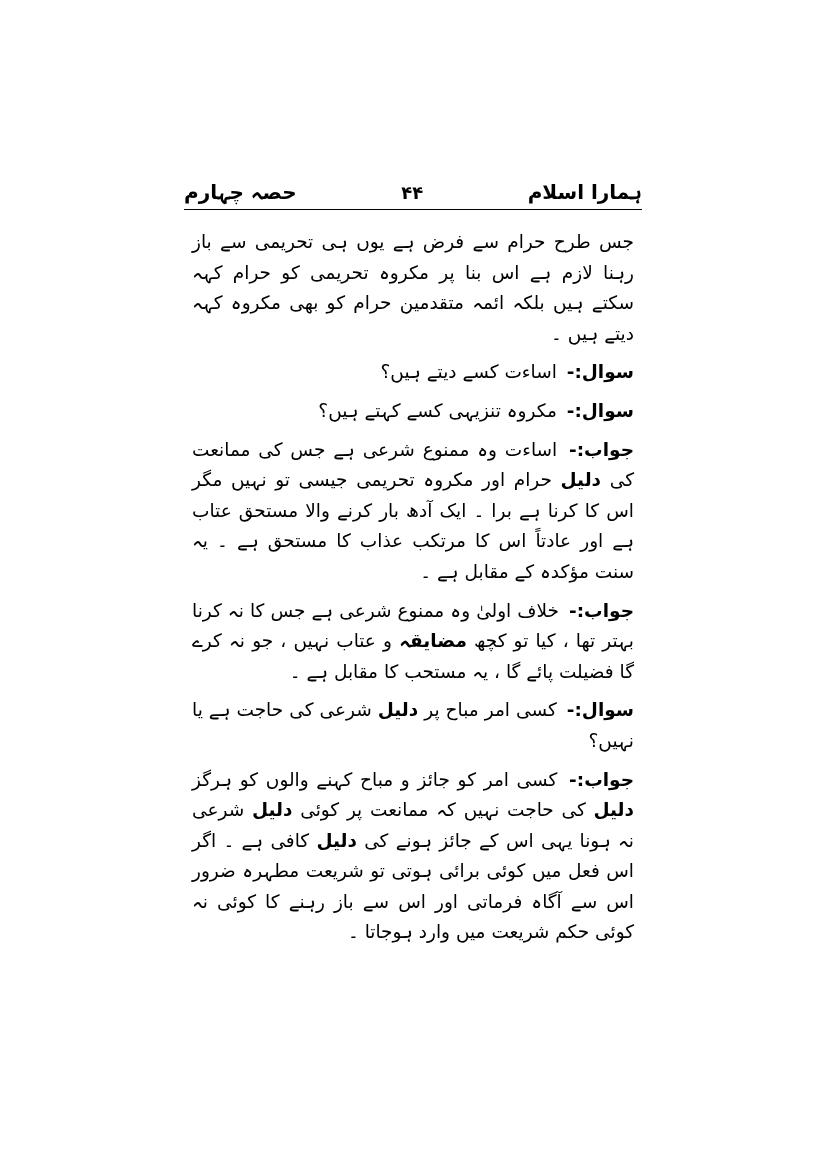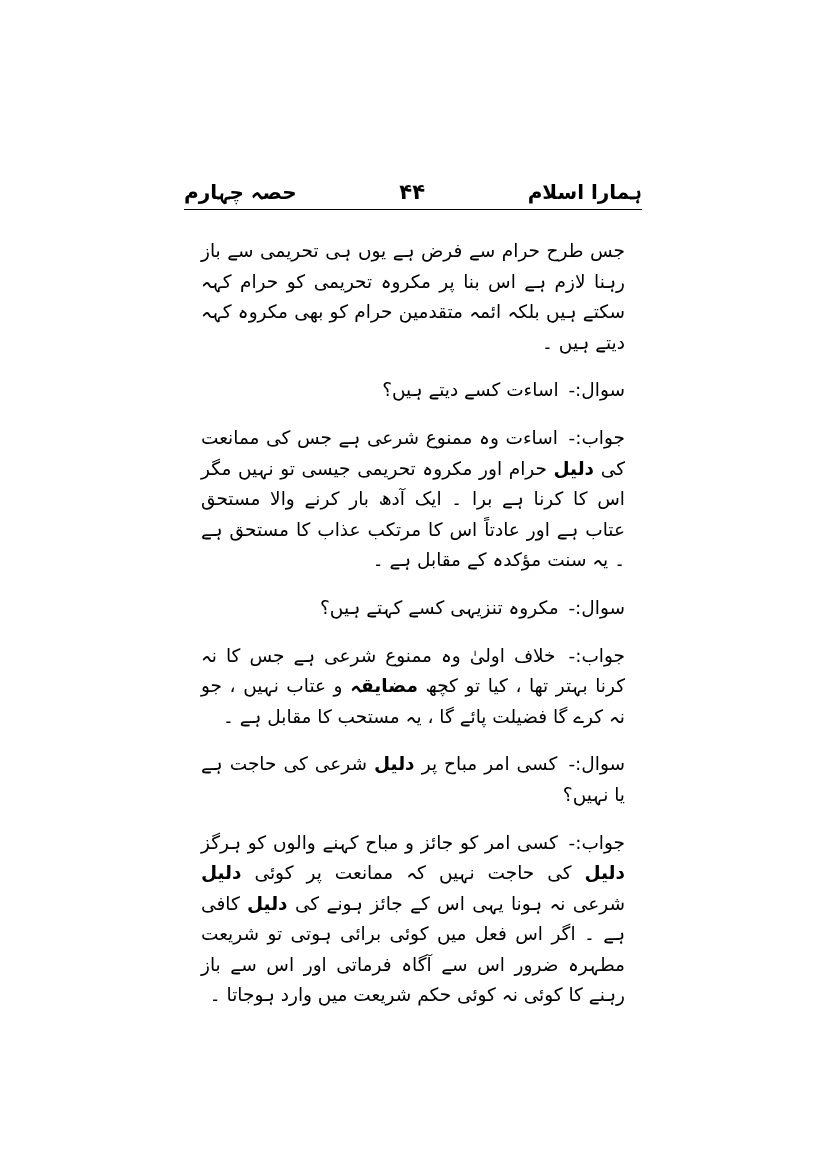--- a/index.html
+++ b/index.html
@@ -24,40 +24,40 @@
   .header {
     display: flex;
     justify-content: space-between;
     align-items: baseline;
     direction: rtl;
     font-weight: bold;
     font-size: 20px;
     padding-bottom: 5px;
   }
   .header .h-center {
-    font-size: 21px;
+    font-size: 18px;
   }
   .rule {
     border-top: 1.6px solid #000000;
     height: 0;
   }
   .body-text {
     direction: rtl;
     text-align: justify;
     font-size: 18.5px;
     line-height: 30.6px;
     padding-top: 9px;
     padding-bottom: 10px;
     min-height: 700px;
   }
   .para {
-    margin: 17px;
+    margin: 8px;
   }
   .para .label {
-    font-weight: normal;
+    font-weight: bold;
     padding-left: 4px;
   }
 </style>
 </head>
 <body>
 
 <div class="page">
   <div class="column">
 
     <div class="header">
@@ -73,27 +73,27 @@
     
     <span class="text"><span>جس طرح حرام سے فرض ہے یوں ہی تحریمی سے باز رہنا لازم ہے اس بنا پر مکروہ تحریمی کو حرام کہہ سکتے ہیں بلکہ ائمہ متقدمین حرام کو بھی مکروہ کہہ دیتے ہیں ۔</span></span>
   </p>
 
   <p class="para">
     <b class="label">سوال:-</b>
     <span class="text"><span>اساءت کسے دیتے ہیں؟</span></span>
   </p>
 
   <p class="para">
-    <b class="label">جواب:-</b>
-    <span class="text"><span>اساءت وہ ممنوع شرعی ہے جس کی ممانعت کی </span><b>دلیل</b><span> حرام اور مکروہ تحریمی جیسی تو نہیں مگر اس کا کرنا ہے برا ۔ ایک آدھ بار کرنے والا مستحق عتاب ہے اور عادتاً اس کا مرتکب عذاب کا مستحق ہے ۔ یہ سنت مؤکدہ کے مقابل ہے ۔</span></span>
+    <b class="label">سوال:-</b>
+    <span class="text"><span>مکروہ تنزیہی کسے کہتے ہیں؟</span></span>
   </p>
 
   <p class="para">
-    <b class="label">سوال:-</b>
-    <span class="text"><span>مکروہ تنزیہی کسے کہتے ہیں؟</span></span>
+    <b class="label">جواب:-</b>
+    <span class="text"><span>اساءت وہ ممنوع شرعی ہے جس کی ممانعت کی </span><b>دلیل</b><span> حرام اور مکروہ تحریمی جیسی تو نہیں مگر اس کا کرنا ہے برا ۔ ایک آدھ بار کرنے والا مستحق عتاب ہے اور عادتاً اس کا مرتکب عذاب کا مستحق ہے ۔ یہ سنت مؤکدہ کے مقابل ہے ۔</span></span>
   </p>
 
 
 
   <p class="para">
     <b class="label">جواب:-</b>
     <span class="text"><span>خلاف اولیٰ وہ ممنوع شرعی ہے جس کا نہ کرنا بہتر تھا ، کیا تو کچھ </span><b>مضایقہ</b><span> و عتاب نہیں ، جو نہ کرے گا فضیلت پائے گا ، یہ مستحب کا مقابل ہے ۔</span></span>
   </p>
 
 

